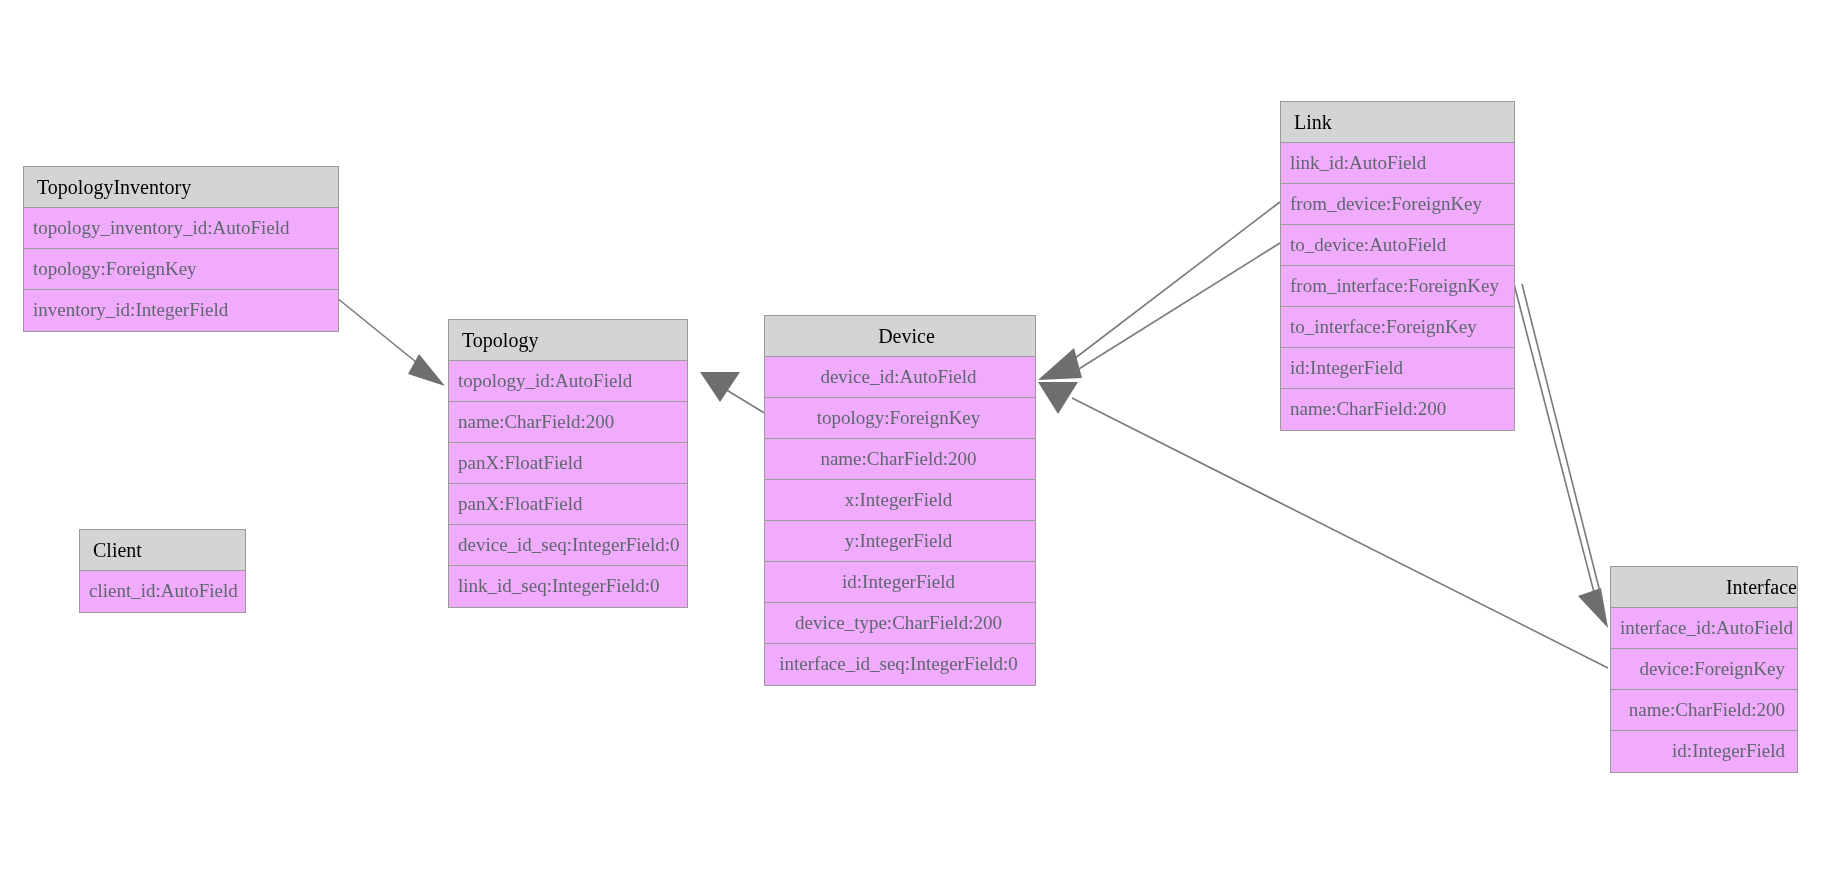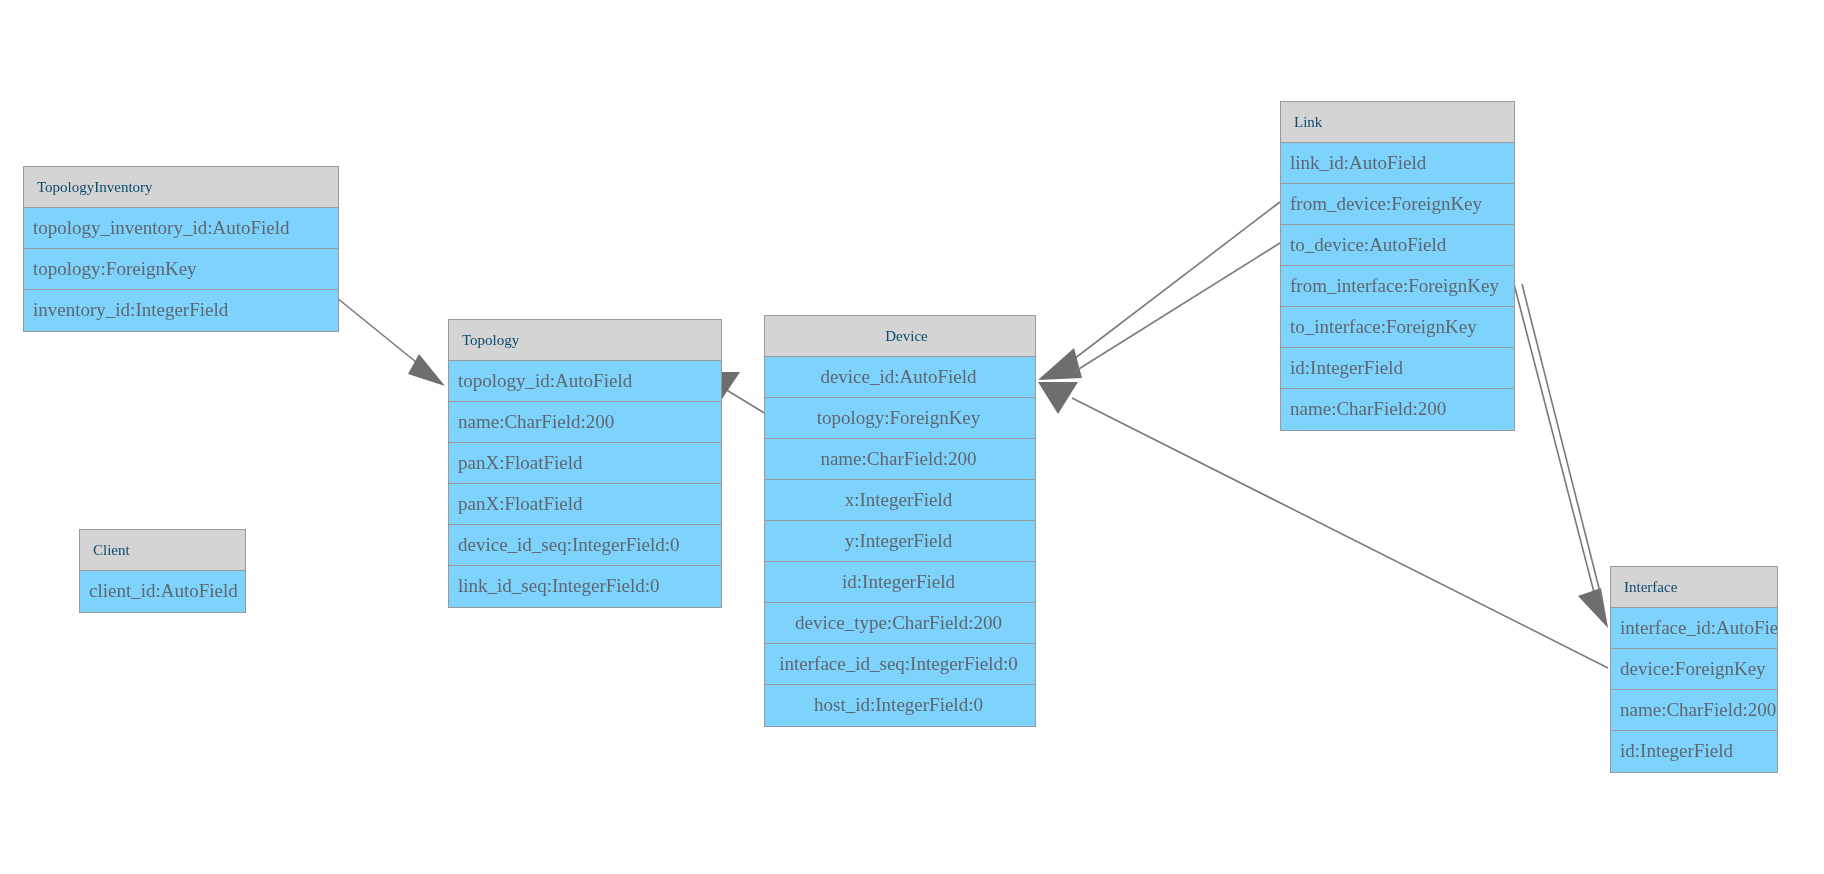--- a/index.html
+++ b/index.html
@@ -32,39 +32,39 @@
     position: absolute;
     box-sizing: border-box;
     border: 1px solid #9a9a9a;
     background: #ffffff;
     border-collapse: collapse;
   }
   .entity-title {
     box-sizing: border-box;
     background: #d4d4d4;
     border-bottom: 1px solid #9a9a9a;
-    color: #0c4a6e;
-    font-size: 15px;
+    color: #000000;
+    font-size: 20px;
     line-height: 40px;
     height: 41px;
     padding: 0 0 0 13px;
     white-space: nowrap;
     overflow: hidden;
   }
   .field {
     box-sizing: border-box;
     border-bottom: 1px solid #9a9a9a;
     color: #5f6670;
     font-size: 19px;
     line-height: 40px;
     height: 41px;
     padding: 0 12px 0 9px;
     white-space: nowrap;
     overflow: hidden;
-    background: #7dd3fc;
+    background: #f0abfc;
   }
   .field:last-child {
     border-bottom: none;
   }
 </style>
 </head>
 <body>
 
 <div id="canvas">
 
@@ -109,55 +109,54 @@
     <div class="field">topology_inventory_id:AutoField</div>
     <div class="field">topology:ForeignKey</div>
     <div class="field">inventory_id:IntegerField</div>
   </div>
 
   <div class="entity" style="left:79px; top:529px; width:167px;">
     <div class="entity-title">Client</div>
     <div class="field">client_id:AutoField</div>
   </div>
 
-  <div class="entity" style="left:448px; top:319px; width:274px;">
+  <div class="entity" style="left:448px; top:319px; width:240px;">
     <div class="entity-title">Topology</div>
     <div class="field">topology_id:AutoField</div>
     <div class="field">name:CharField:200</div>
     <div class="field">panX:FloatField</div>
     <div class="field">panX:FloatField</div>
     <div class="field">device_id_seq:IntegerField:0</div>
     <div class="field">link_id_seq:IntegerField:0</div>
   </div>
 
   <div class="entity" style="left:764px; top:315px; width:272px;text-align:center;">
     <div class="entity-title">Device</div>
     <div class="field">device_id:AutoField</div>
     <div class="field">topology:ForeignKey</div>
     <div class="field">name:CharField:200</div>
     <div class="field">x:IntegerField</div>
     <div class="field">y:IntegerField</div>
     <div class="field">id:IntegerField</div>
     <div class="field">device_type:CharField:200</div>
     <div class="field">interface_id_seq:IntegerField:0</div>
-    <div class="field">host_id:IntegerField:0</div>
   </div>
 
   <div class="entity" style="left:1280px; top:101px; width:235px;">
     <div class="entity-title">Link</div>
     <div class="field">link_id:AutoField</div>
     <div class="field">from_device:ForeignKey</div>
     <div class="field">to_device:AutoField</div>
     <div class="field">from_interface:ForeignKey</div>
     <div class="field">to_interface:ForeignKey</div>
     <div class="field">id:IntegerField</div>
     <div class="field">name:CharField:200</div>
   </div>
 
-  <div class="entity" style="left:1610px; top:566px; width:168px;">
+  <div class="entity" style="left:1610px; top:566px; width:188px;text-align:right;">
     <div class="entity-title">Interface</div>
     <div class="field">interface_id:AutoField</div>
     <div class="field">device:ForeignKey</div>
     <div class="field">name:CharField:200</div>
     <div class="field">id:IntegerField</div>
   </div>
 
 </div>
 
 </body></html>

